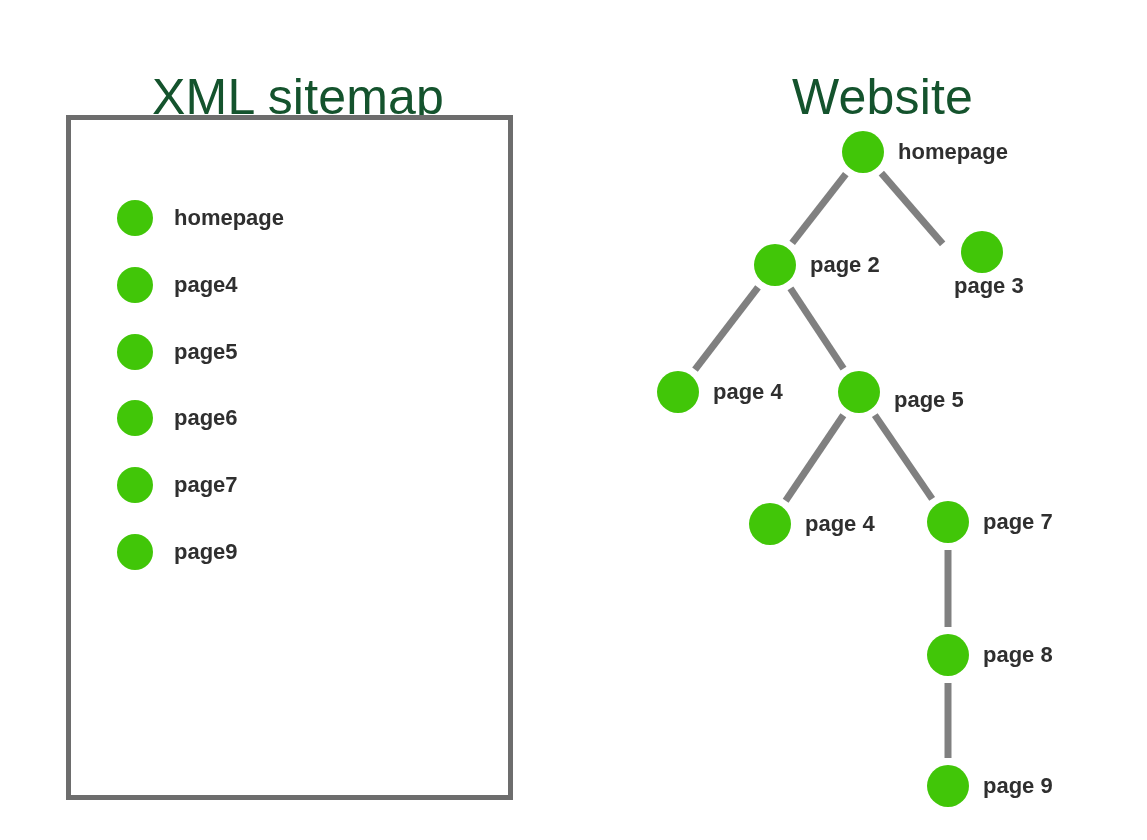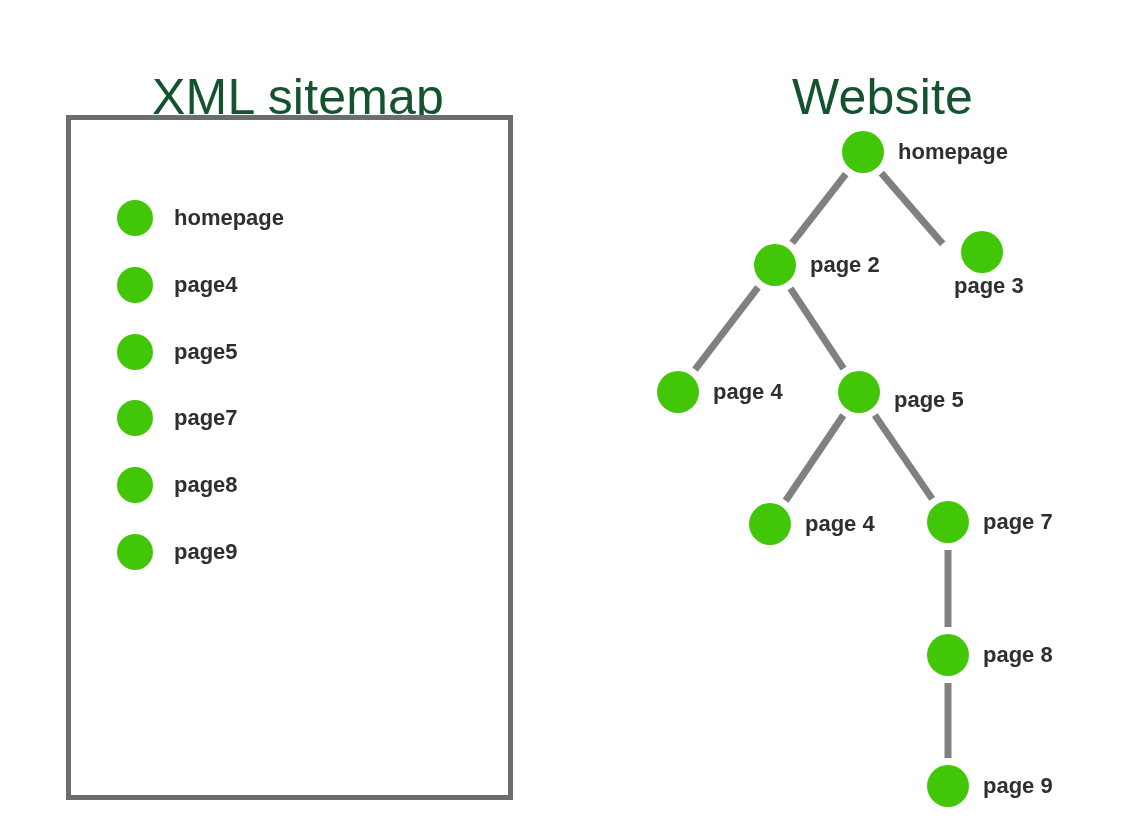--- a/index.html
+++ b/index.html
@@ -124,25 +124,25 @@
         <li class="sitemap-row">
           <span class="dot"></span>
           <span class="sitemap-label">page4</span>
         </li>
         <li class="sitemap-row">
           <span class="dot"></span>
           <span class="sitemap-label">page5</span>
         </li>
         <li class="sitemap-row">
           <span class="dot"></span>
+          <span class="sitemap-label">page6</span>
+        </li>
+        <li class="sitemap-row">
+          <span class="dot"></span>
           <span class="sitemap-label">page7</span>
-        </li>
-        <li class="sitemap-row">
-          <span class="dot"></span>
-          <span class="sitemap-label">page8</span>
         </li>
         <li class="sitemap-row">
           <span class="dot"></span>
           <span class="sitemap-label">page9</span>
         </li>
       </ul>
   </div>
 </section>
 
 <section class="panel" id="website-panel">

